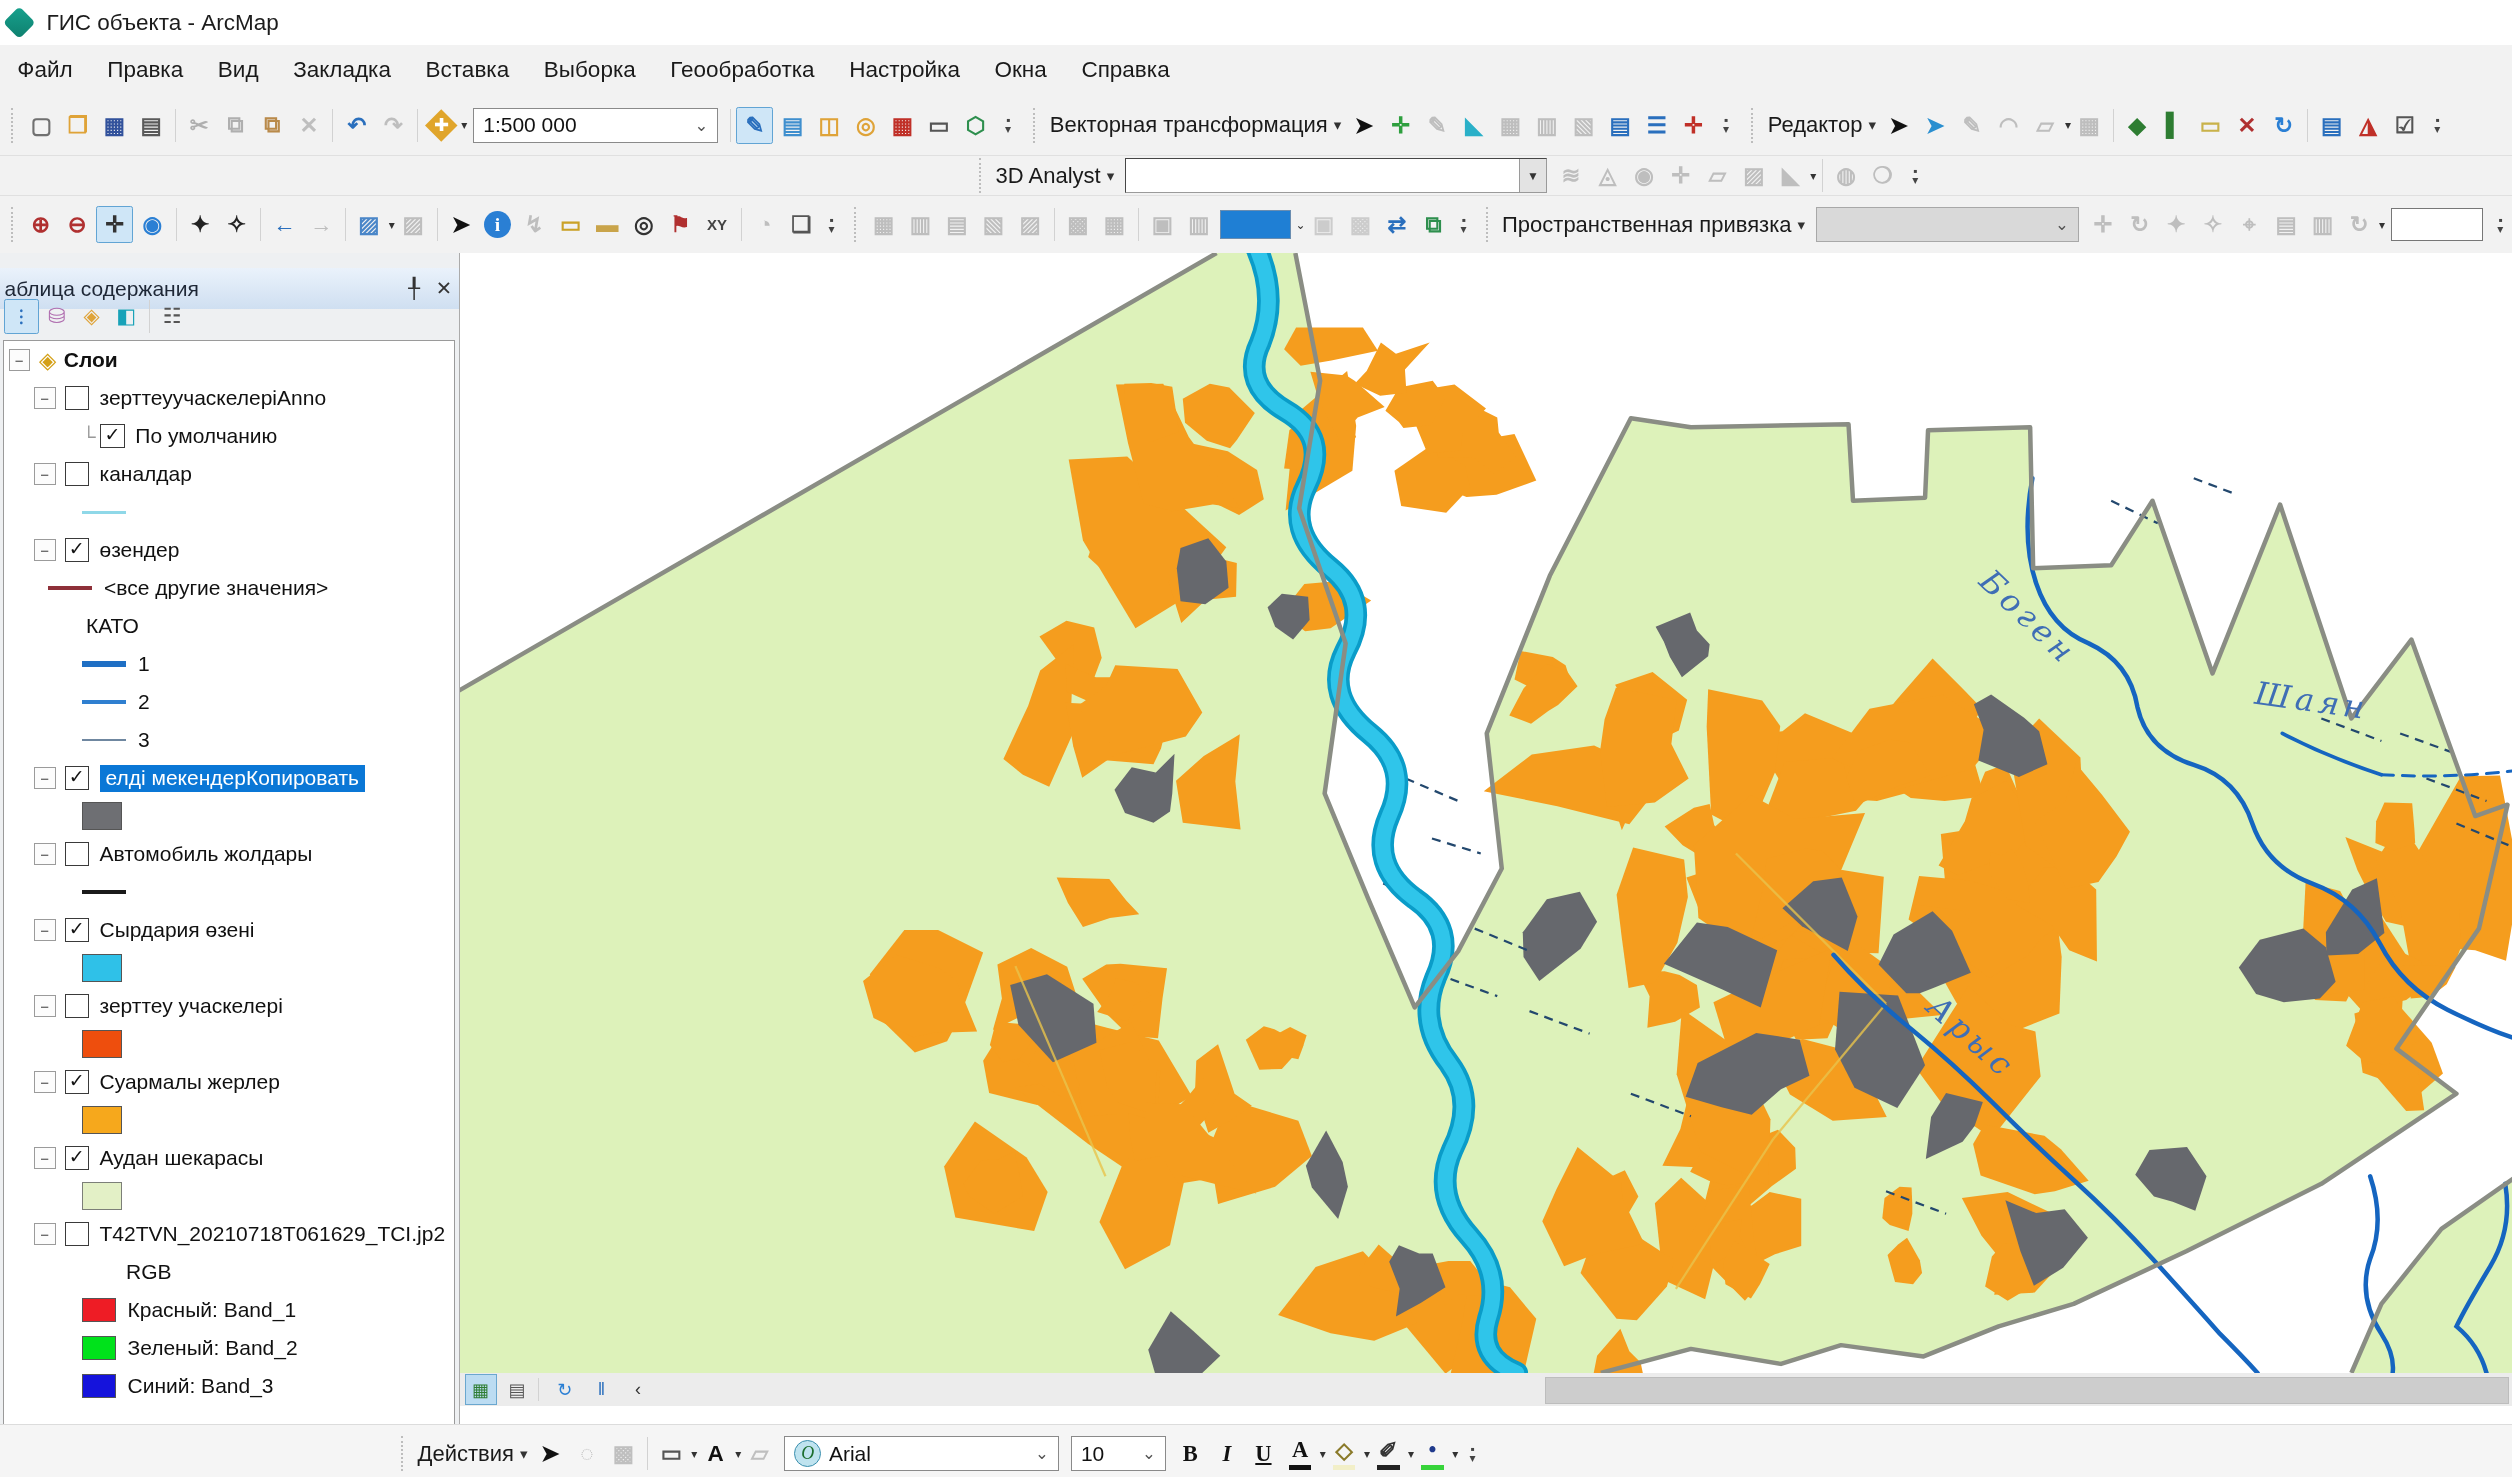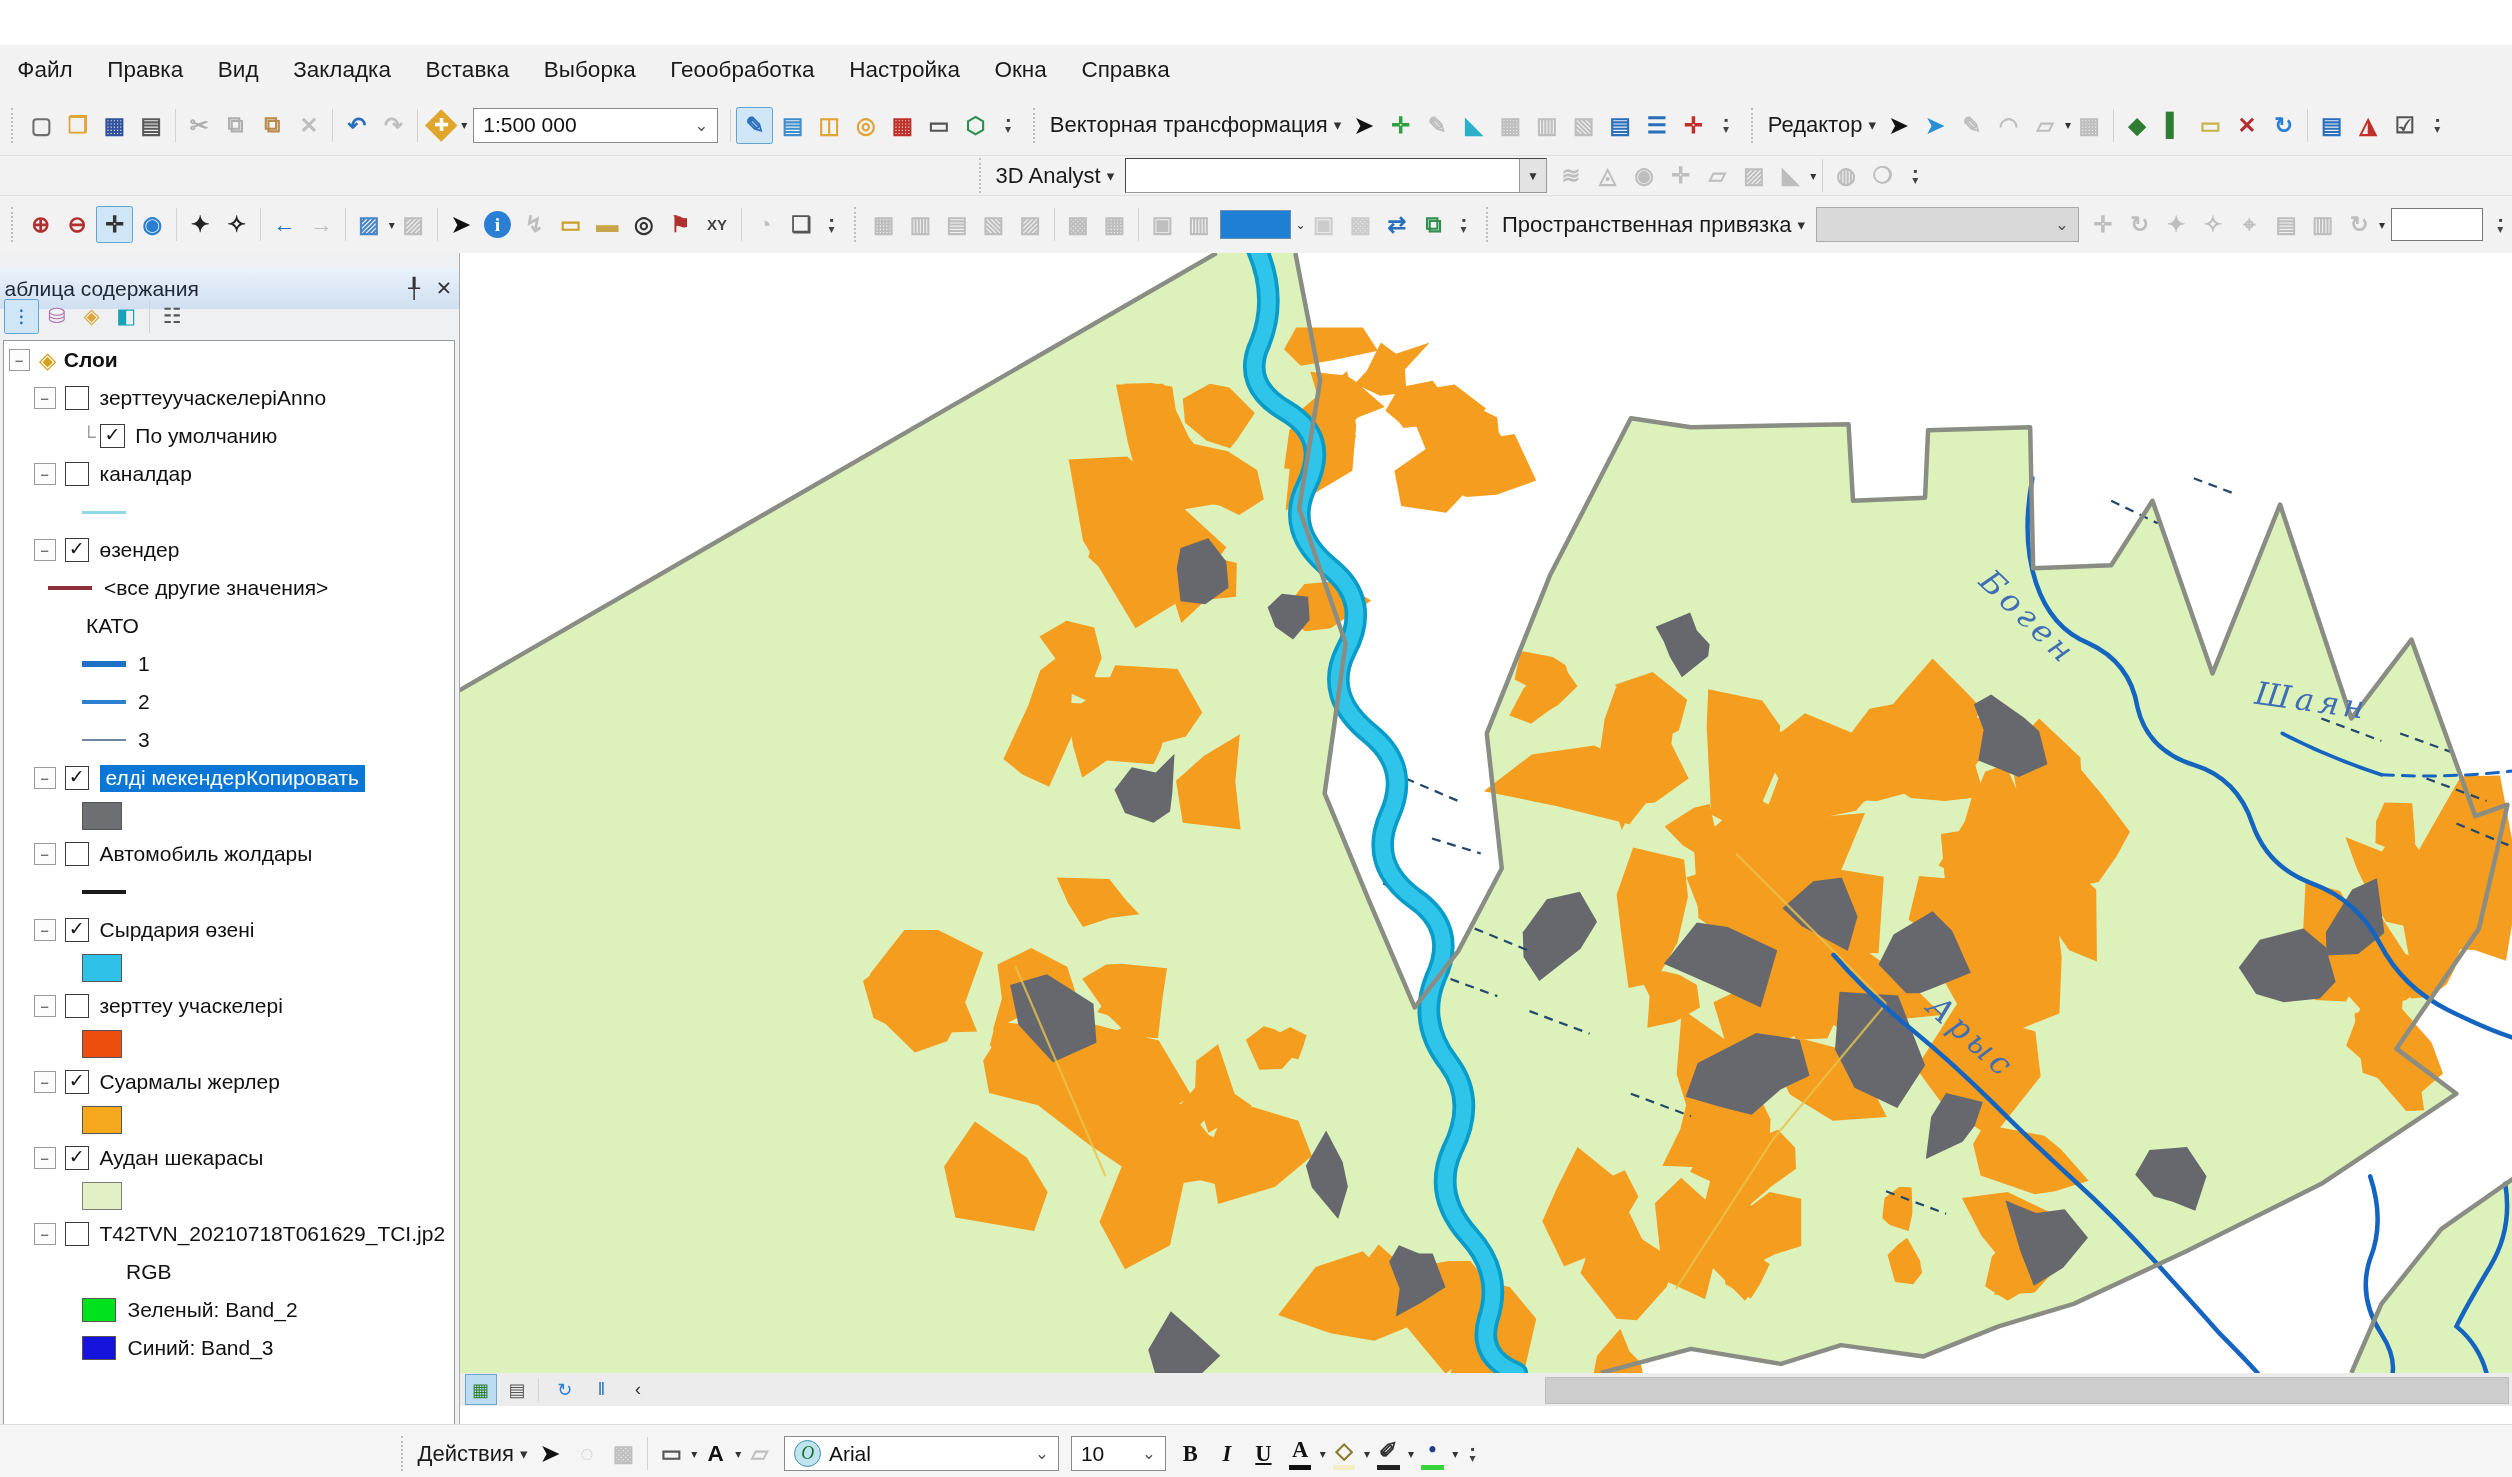--- a/index.html
+++ b/index.html
@@ -62,20 +62,24 @@
   
   #bottombar{position:absolute;left:0;top:1406px;width:100%;height:71px;background:#f5f5f5;border-top:0.8px solid #dcdcdc;margin-top:18px;}
   #drawbar{position:absolute;left:390px;top:6px;height:45px;display:flex;align-items:center;}
   .fonticon{width:25.5px;height:25.5px;border-radius:50%;background:#bfe3ef;border:0.8px solid #3a8fae;color:#1c6e2e;font-size:18px;display:flex;align-items:center;justify-content:center;margin-right:7.5px;font-style:italic;font-family:"Liberation Serif",serif;}
   svg text{font-family:"DejaVu Serif",serif;}
 </style>
 </head>
 <body>
 <div id="app">
 
+<div id="titlebar">
+  <div id="appicon"></div>
+  <div id="apptitle">ГИС объекта - ArcMap</div>
+</div>
 
 <div id="menubar">
       <div class="menu-item">Файл</div>
       <div class="menu-item">Правка</div>
       <div class="menu-item">Вид</div>
       <div class="menu-item">Закладка</div>
       <div class="menu-item">Вставка</div>
       <div class="menu-item">Выборка</div>
       <div class="menu-item">Геообработка</div>
       <div class="menu-item">Настройка</div>
@@ -372,20 +376,24 @@
         <div class="trow" style="padding-left: 78px;">
           <div class="sym-fill" style="background: rgb(227, 240, 198); border-color: rgb(124, 127, 120);"></div>
         </div>
         <div class="trow" style="padding-left: 30px;">
           <div class="exp">−</div>
           <div class="cbx"></div>
           <span>T42TVN_20210718T061629_TCI.jp2</span>
         </div>
         <div class="trow" style="padding-left: 122px;">
           <span>RGB</span>
+        </div>
+        <div class="trow" style="padding-left: 78px;">
+          <div class="sym-fill" style="background: rgb(238, 28, 37); width: 31.5px; height: 22.5px;"></div>
+          <span>Красный:    Band_1</span>
         </div>
         <div class="trow" style="padding-left: 78px;">
           <div class="sym-fill" style="background: rgb(0, 226, 27); width: 31.5px; height: 22.5px;"></div>
           <span>Зеленый: Band_2</span>
         </div>
         <div class="trow" style="padding-left: 78px;">
           <div class="sym-fill" style="background: rgb(21, 19, 220); width: 31.5px; height: 22.5px;"></div>
           <span>Синий:   Band_3</span>
         </div>
       </div>

